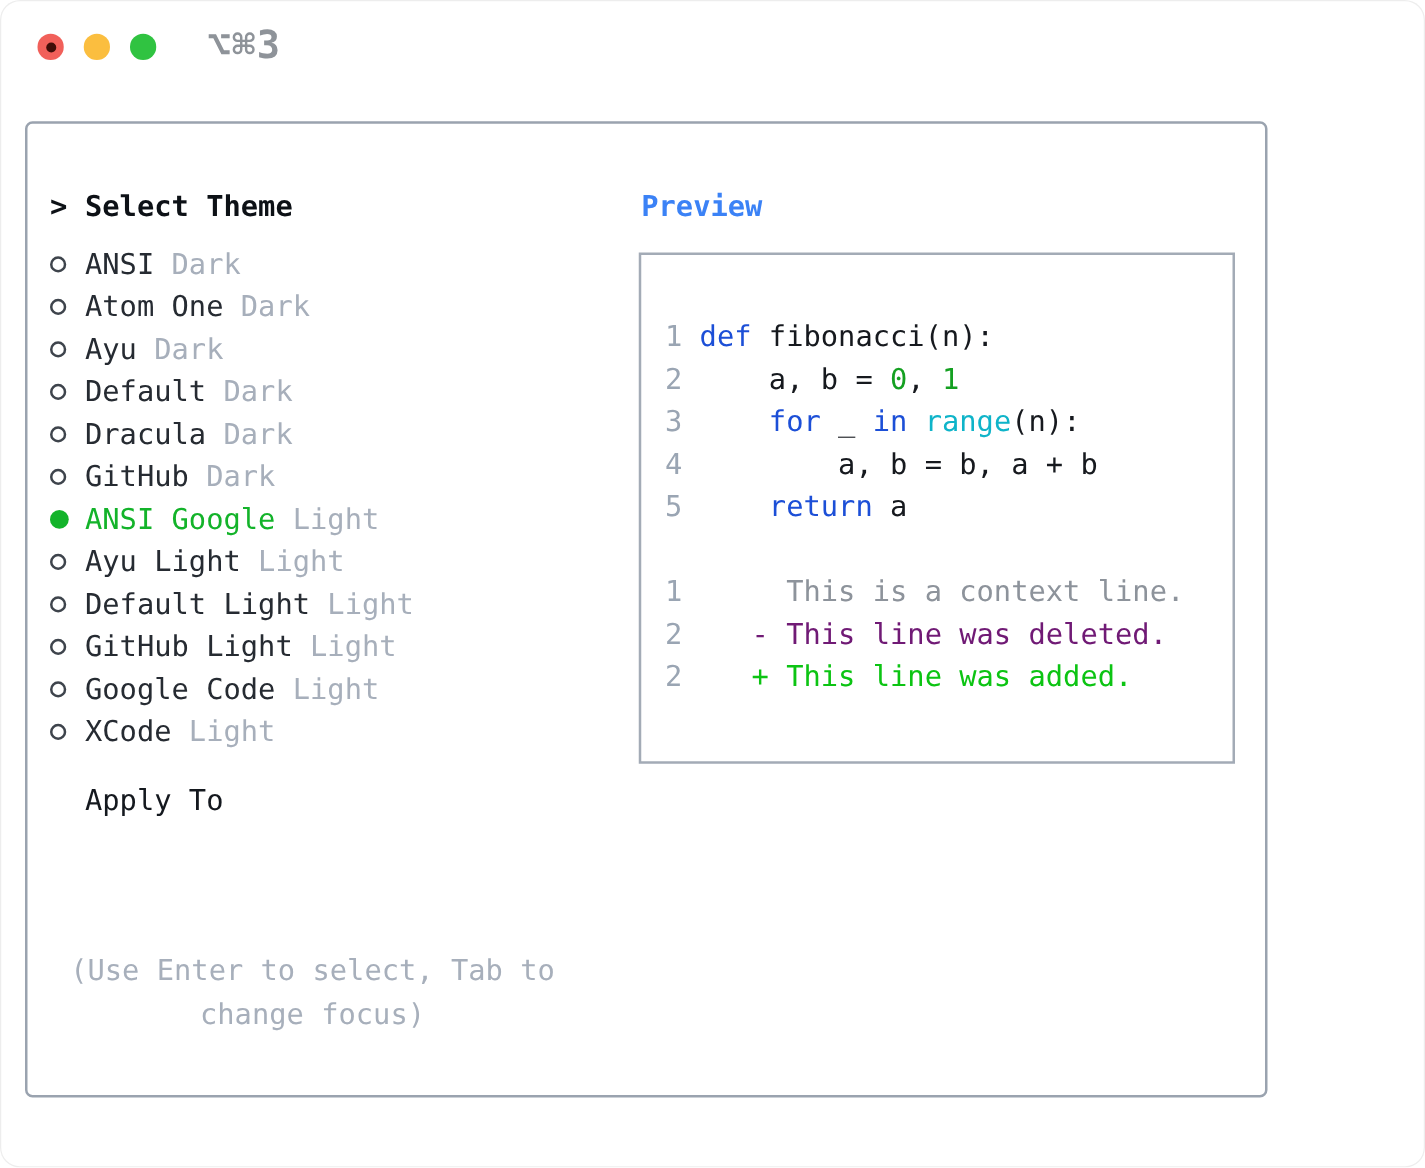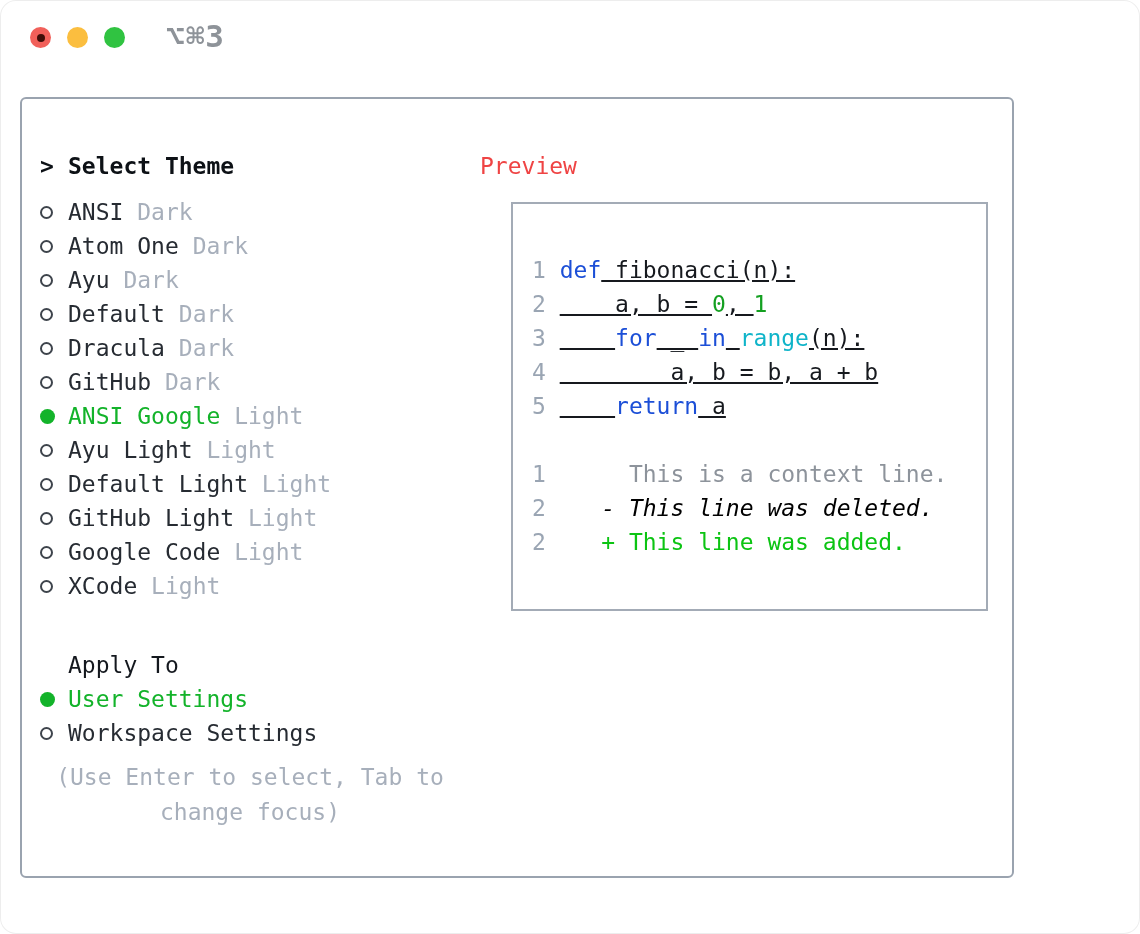--- a/index.html
+++ b/index.html
@@ -39,43 +39,43 @@
     display: inline-block; width: 13px; height: 13px; margin-bottom: 2px;
     border: 2px solid #3e444c; border-radius: 50%; vertical-align: middle;
   }
   .selected .radio { width: 15px; height: 15px; border: none; background: #13b32a; }
   .name { color: #262b32; }
   .selected .name, .selected .label { color: #13b32a; }
   .variant { color: #a7afbb; margin-left: 1ch; }
   .theme-header { position: absolute; left: 18px; top: 50px; }
   .h-label { font-weight: 700; color: #0d1116; }
   .theme-list { position: absolute; left: 18px; top: 96px; }
-  .apply-block { position: absolute; left: 18px; top: 549px; }
+  .apply-block { position: absolute; left: 18px; top: 525px; }
   .apply-header { color: #14181e; }
   .hint {
     position: absolute; left: 18px; top: 661px; width: 420px;
     color: #a7afbb; line-height: 35px; white-space: normal; text-align: center;
   }
   
-  .preview-header { position: absolute; left: 458px; top: 50px; height: 34px; line-height: 34px; font-weight: 400; color: #ef4444; }
+  .preview-header { position: absolute; left: 491px; top: 50px; height: 34px; line-height: 34px; font-weight: 700; color: #3b82f6; }
   .preview-box {
     position: absolute; left: 489px; top: 103px; width: 477px; height: 409px;
     border: 2px solid #a3abb6; background: #ffffff; overflow: hidden;
   }
   .code { padding: 49px 0 0 19px; }
   .code-line { height: 34px; line-height: 34px; white-space: pre; }
   .ln { display: inline-block; width: 1ch; text-align: right; color: #9aa5b3; }
   .lc { margin-left: 1ch; white-space: pre; }
   .tok          { white-space: pre; }
-  .tok-plain    { color: #16191e; text-decoration: underline; }
+  .tok-plain    { color: #16191e; }
   .tok-kw       { color: #1c4fd7; text-align: center; }
   .tok-builtin  { color: #0fb4c9; }
   .tok-num      { color: #14a021; }
   .tok-ctx      { color: #8d939b; }
-  .tok-del      { color: #000000; font-style: italic; }
+  .tok-del      { color: #701a75; }
   .tok-add      { color: #0cc413; }
 </style>
 </head>
 <body>
 
 <div class="window">
   <div class="titlebar">
     <div class="lights">
       <span class="light red">
           <span class="dot"></span>
@@ -104,24 +104,20 @@
         <div class="row"><span class="marker"><span class="radio"></span></span><span class="name">Default Light</span><span class="variant">Light</span></div>
         <div class="row"><span class="marker"><span class="radio"></span></span><span class="name">GitHub Light</span><span class="variant">Light</span></div>
         <div class="row"><span class="marker"><span class="radio"></span></span><span class="name">Google Code</span><span class="variant">Light</span></div>
         <div class="row"><span class="marker"><span class="radio"></span></span><span class="name">XCode</span><span class="variant">Light</span></div>
       </div>
 
     <div class="apply-block">
       <div class="row apply-header">
         <span class="marker"></span><span>Apply To</span>
       </div>
-      <div>
-          <div class="row selected"><span class="marker"><span class="radio"></span></span><span class="label">User Settings</span></div>
-          <div class="row"><span class="marker"><span class="radio"></span></span><span class="label">Workspace Settings</span></div>
-        </div>
     </div>
 
     <div class="hint">(Use Enter to select, Tab to change focus)</div>
 
     <div class="preview-header">Preview</div>
 
     <div class="preview-box">
       <div class="code">
           <div class="code-line"><span class="ln">1</span><span class="lc"><span class="tok tok-kw">def</span><span class="tok tok-plain"> fibonacci(n):</span></span></div>
           <div class="code-line"><span class="ln">2</span><span class="lc"><span class="tok tok-plain">    a, b = </span><span class="tok tok-num">0</span><span class="tok tok-plain">, </span><span class="tok tok-num">1</span></span></div>

